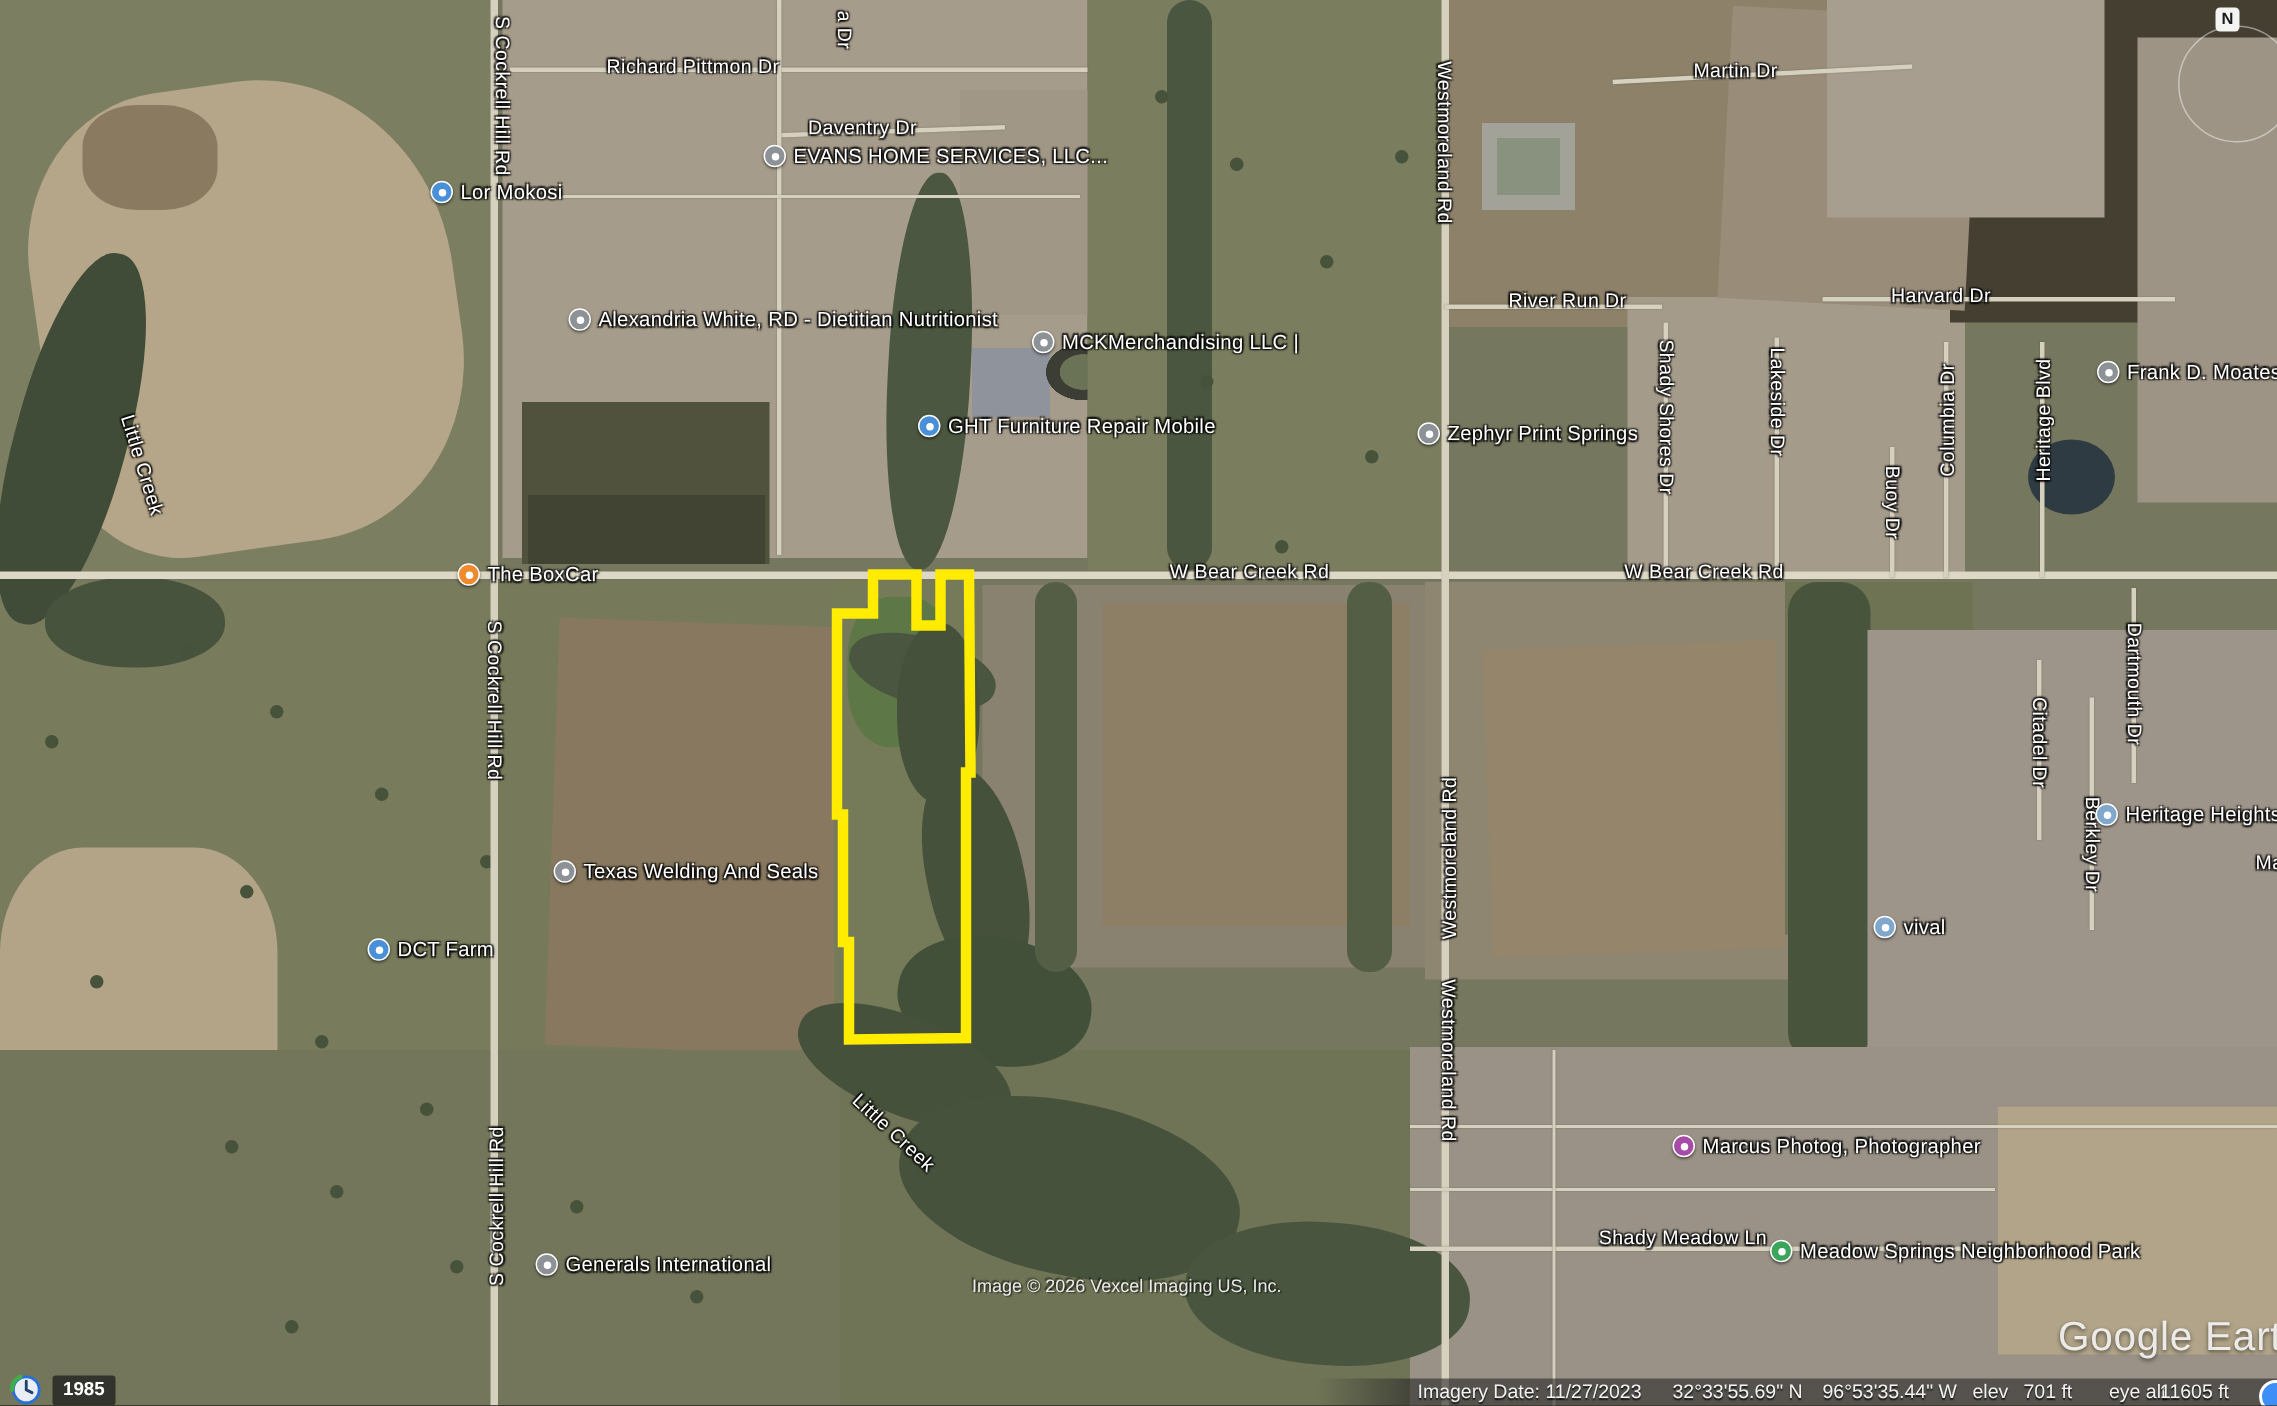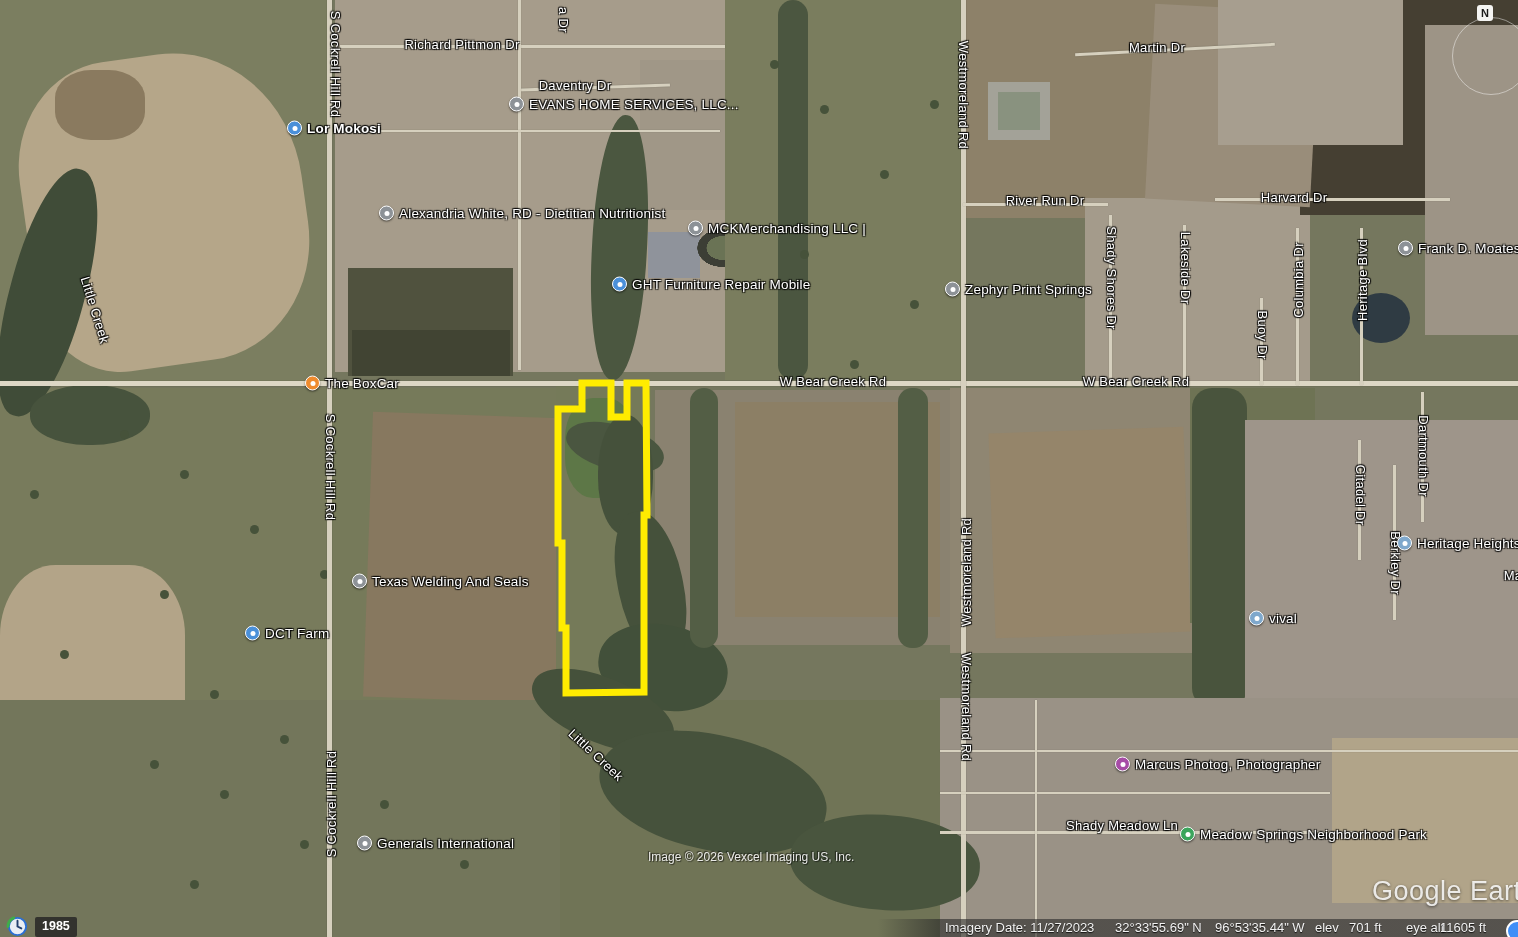--- a/index.html
+++ b/index.html
@@ -184,21 +184,21 @@
       <span class="street-label" style="left: 1423px; top: 456px; transform: translate(-50%, -50%) rotate(90deg);">Dartmouth Dr</span>
       <span class="street-label" style="left: 1360px; top: 495px; transform: translate(-50%, -50%) rotate(90deg);">Citadel Dr</span>
       <span class="street-label" style="left: 1395px; top: 563px; transform: translate(-50%, -50%) rotate(90deg);">Berkley Dr</span>
       <span class="street-label" style="left: 1122px; top: 825px; transform: translate(-50%, -50%) rotate(0deg);">Shady Meadow Ln</span>
       <span class="street-label" style="left: 95px; top: 310px; transform: translate(-50%, -50%) rotate(73deg);">Little Creek</span>
       <span class="street-label" style="left: 596px; top: 755px; transform: translate(-50%, -50%) rotate(43deg);">Little Creek</span>
       <span class="street-label" style="left: 1513px; top: 575px; transform: translate(-50%, -50%) rotate(0deg);">Ma</span>
     </div>
 
   <div id="place-layer">
-      <div class="place-label" style="left: 287px; top: 128px; font-weight: bold;">
+      <div class="place-label" style="left: 287px; top: 128px;">
         <span class="place-icon" style="background: rgb(74, 144, 217);"></span>
         <span class="place-text">Lor Mokosi</span>
       </div>
       <div class="place-label" style="left: 509px; top: 104px;">
         <span class="place-icon" style="background: rgb(141, 146, 151);"></span>
         <span class="place-text">EVANS HOME SERVICES, LLC...</span>
       </div>
       <div class="place-label" style="left: 688px; top: 192px; margin-top: 36px;">
         <span class="place-icon" style="background: rgb(141, 146, 151);"></span>
         <span class="place-text">MCKMerchandising LLC |</span>
@@ -212,21 +212,21 @@
         <span class="place-text">GHT Furniture Repair Mobile</span>
       </div>
       <div class="place-label" style="left: 945px; top: 289px;">
         <span class="place-icon" style="background: rgb(141, 146, 151);"></span>
         <span class="place-text">Zephyr Print Springs</span>
       </div>
       <div class="place-label" style="left: 305px; top: 383px;">
         <span class="place-icon" style="background: rgb(239, 139, 46);"></span>
         <span class="place-text">The BoxCar</span>
       </div>
-      <div class="place-label" style="left: 333px; top: 581px; padding-left: 19px;">
+      <div class="place-label" style="left: 350px; top: 581px; padding-left: 19px;">
         <span class="place-icon" style="background: rgb(141, 146, 151);"></span>
         <span class="place-text">Texas Welding And Seals</span>
       </div>
       <div class="place-label" style="left: 245px; top: 633px;">
         <span class="place-icon" style="background: rgb(74, 144, 217);"></span>
         <span class="place-text">DCT Farm</span>
       </div>
       <div class="place-label" style="left: 1398px; top: 248px;">
         <span class="place-icon" style="background: rgb(141, 146, 151);"></span>
         <span class="place-text">Frank D. Moates</span>

